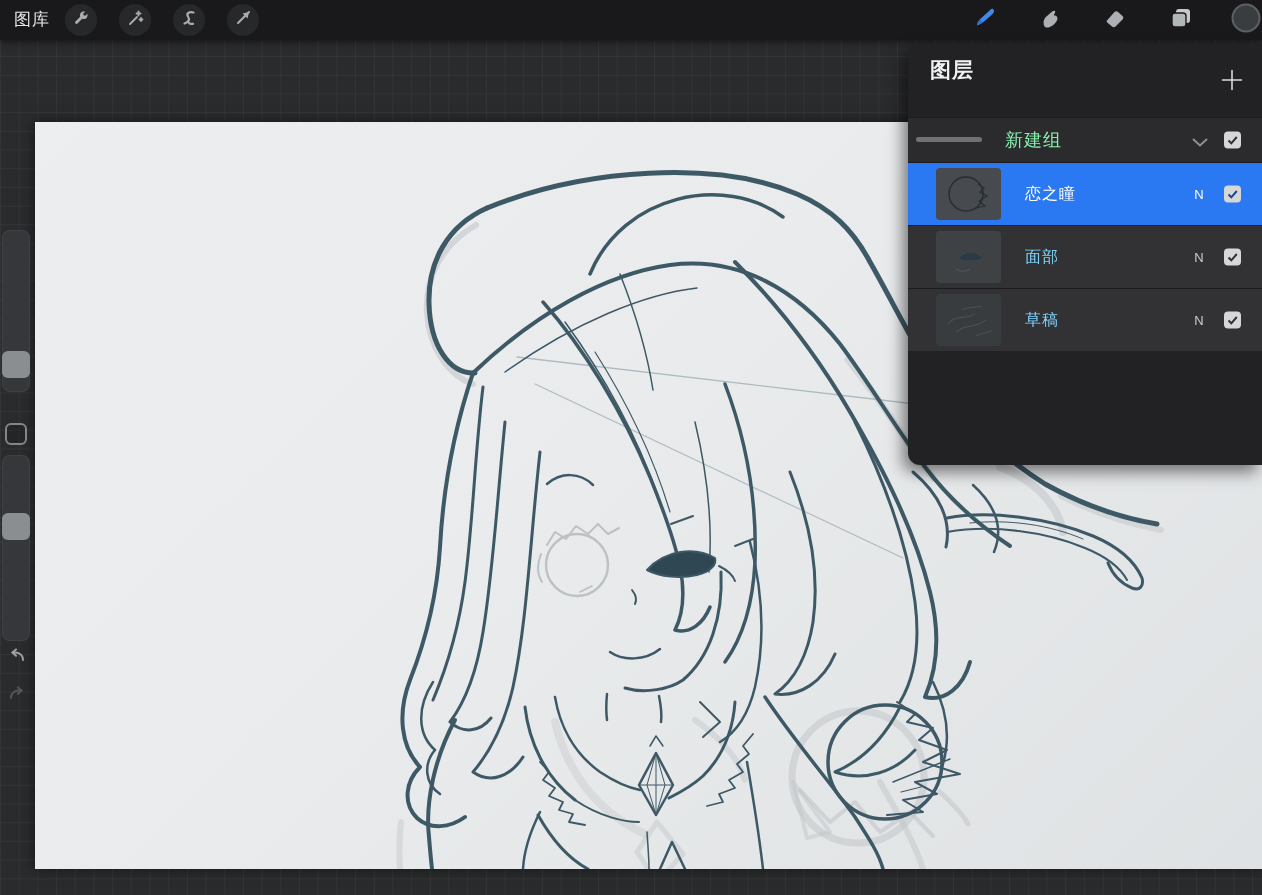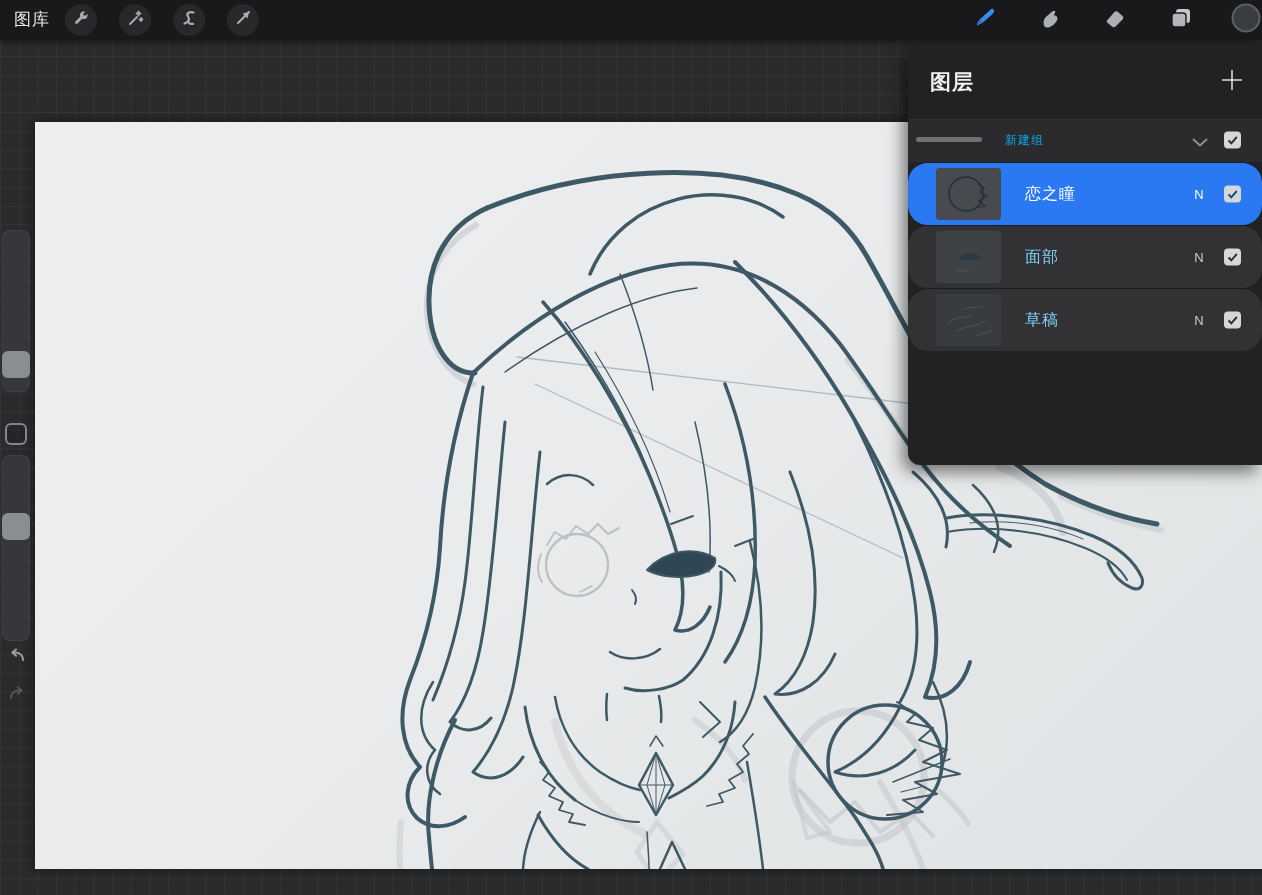--- a/index.html
+++ b/index.html
@@ -30,31 +30,31 @@
   .track{position:absolute;left:2px;width:28px;background:#35373A;border:1px solid rgba(255,255,255,.05);
     border-radius:8px;z-index:20;box-sizing:border-box;}
   .handle{position:absolute;left:2px;width:28px;height:27px;background:#8A8E91;border-radius:6px;z-index:21;}
   .modbtn{position:absolute;left:5px;top:423px;width:22px;height:22px;border:2px solid #83868A;
     border-radius:6px;background:rgba(30,31,33,.4);z-index:21;box-sizing:border-box;}
   .histbtn{position:absolute;left:5px;width:24px;height:24px;z-index:21;display:flex;align-items:center;justify-content:center;}
   
   .panel{position:absolute;left:908px;top:44px;width:354px;height:421px;background:#222224;
     border-radius:12px 0 0 12px;box-shadow:-5px 7px 16px rgba(0,0,0,.5);z-index:40;overflow:hidden;}
   .phead{position:relative;height:73px;}
-  .ptitle{position:absolute;left:22px;top:24px;font-size:21px;font-weight:600;color:#F0F1F2;letter-spacing:1px;text-align:right;}
+  .ptitle{position:absolute;left:22px;top:12px;font-size:21px;font-weight:600;color:#F0F1F2;letter-spacing:1px;text-align:right;}
   .paddbtn{position:absolute;right:18px;top:26px;width:24px;height:24px;display:flex;align-items:center;justify-content:center;}
   .row{position:relative;border-top:1px solid #1C1C1E;}
   .row-group{height:44px;background:#2B2B2D;}
-  .row-layer{height:62px;background:#323234;border-radius:20px;}
+  .row-layer{height:62px;background:#323234;}
   .row-layer.sel{background:#2B79F2;}
   .row-bg{height:53px;background:#323234;}
   .groupline{position:absolute;left:8px;top:19px;width:66px;height:5px;border-radius:3px;background:#6F7173;}
   .lname{position:absolute;left:117px;top:50%;transform:translateY(-50%);font-size:16px;color:#7dd3fc;letter-spacing:1px;}
   .sel .lname{color:#FFFFFF;}
-  .gname,.bgname{position:absolute;left:97px;top:50%;transform:translateY(-50%);font-size:12px;color:#0ea5e9;letter-spacing:1px;}
+  .gname,.bgname{position:absolute;left:97px;top:50%;transform:translateY(-50%);font-size:18px;color:#86efac;letter-spacing:1px;}
   .blend{position:absolute;left:276px;top:50%;transform:translateY(-50%);width:30px;text-align:center;
     font-size:13px;font-weight:500;color:#C9CBCD;}
   .sel .blend{color:#FFFFFF;}
   .cb{position:absolute;left:316px;top:50%;transform:translateY(-50%);width:17px;height:17px;border-radius:4px;
     background:#D6D7D9;display:flex;align-items:center;justify-content:center;}
   .chev{position:absolute;left:283px;top:50%;transform:translateY(-50%);width:18px;height:12px;}
   .thumb{position:absolute;left:28px;top:50%;transform:translateY(-50%);width:65px;height:52px;border-radius:4px;overflow:hidden;}
   .bgthumb{position:absolute;left:7px;top:50%;transform:translateY(-50%);width:67px;height:40px;border-radius:4px;background:#F4F5F6;}
 </style>
 </head>

